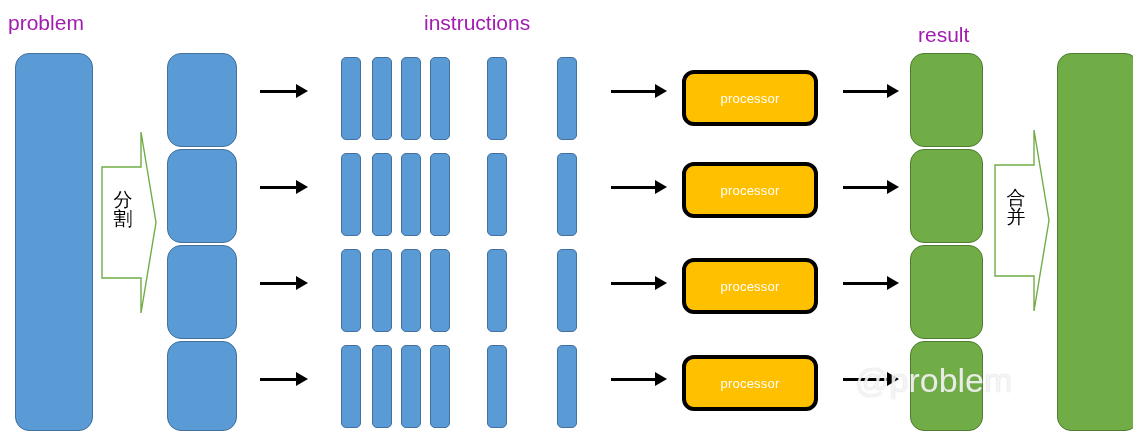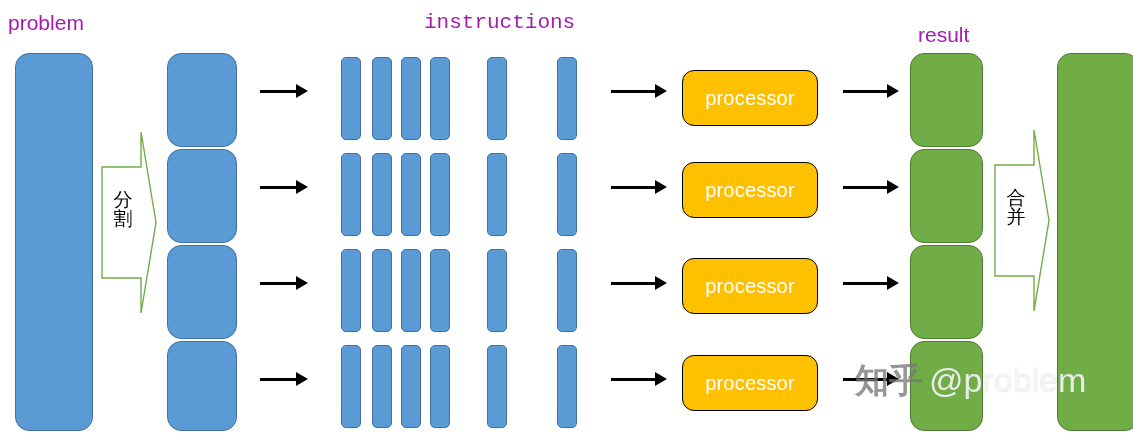--- a/index.html
+++ b/index.html
@@ -49,24 +49,24 @@
     border: 1px solid #41719C;
     border-radius: 5px;
     width: 20px;
   }
 
   
   .processor {
     position: absolute;
     box-sizing: border-box;
     background: #FFC000;
-    border: 1px solid #000000;
+    border: 4px solid #000000;
     border-radius: 12px;
     color: #ffffff;
-    font-size: 20px;
+    font-size: 13px;
     display: flex;
     align-items: center;
     justify-content: center;
     letter-spacing: .2px;
     font-family: "Liberation Sans", sans-serif;
   }
 
   
   .arrow {
     position: absolute;
@@ -128,21 +128,21 @@
     color: rgba(255,255,255,0.82);
     text-shadow: 0 0 1px rgba(140,140,140,0.55);
   }
 </style>
 </head>
 <body>
 
 <div id="canvas">
 
   <div class="caption" id="cap-problem" style="left: 8px; top: 12px;">problem</div>
-  <div class="caption" id="cap-instructions" style="left: 424px; top: 12px; font-family: Liberation Mono, monospace;">instructions</div>
+  <div class="caption" id="cap-instructions" style="left: 424px; top: 12px;">instructions</div>
   <div class="caption" id="cap-result" style="left: 918px; top: 24px;">result</div>
 
   <div class="block block-blue" id="problem-block" style="left: 15px; top: 53px; width: 78px; height: 378px; background: rgb(91, 155, 213);"></div>
 
   <div class="chev" id="split-arrow" style="left: 100px; top: 130px; width: 58px; height: 185px;">
     <svg width="58" height="185" viewBox="0 0 58 185">
       <polygon points="41,2 56,92.5 41,183 41,148 2,148 2,37 41,37" fill="none" stroke="#70AD47" stroke-width="1.4"></polygon>
     </svg>
     <div class="chev-label" id="split-label" style="left: 6px; top: 60px; width: 34px;">
       <span>分</span>
@@ -263,17 +263,16 @@
         <div class="shaft" style="width: 45px;"></div>
         <div class="head" style="left: 44px;"></div>
       </div>
       <div class="arrow" style="left: 843px; top: 372px; width: 56px; height: 14px;">
         <div class="shaft" style="width: 45px;"></div>
         <div class="head" style="left: 44px;"></div>
       </div>
     </div>
 
   <div id="watermark" style="left: 855px; top: 363px;">
-    <span class="wm-zh">知乎</span>
     <span class="wm-handle">@problem</span>
   </div>
 
 </div>
 
 </body></html>

